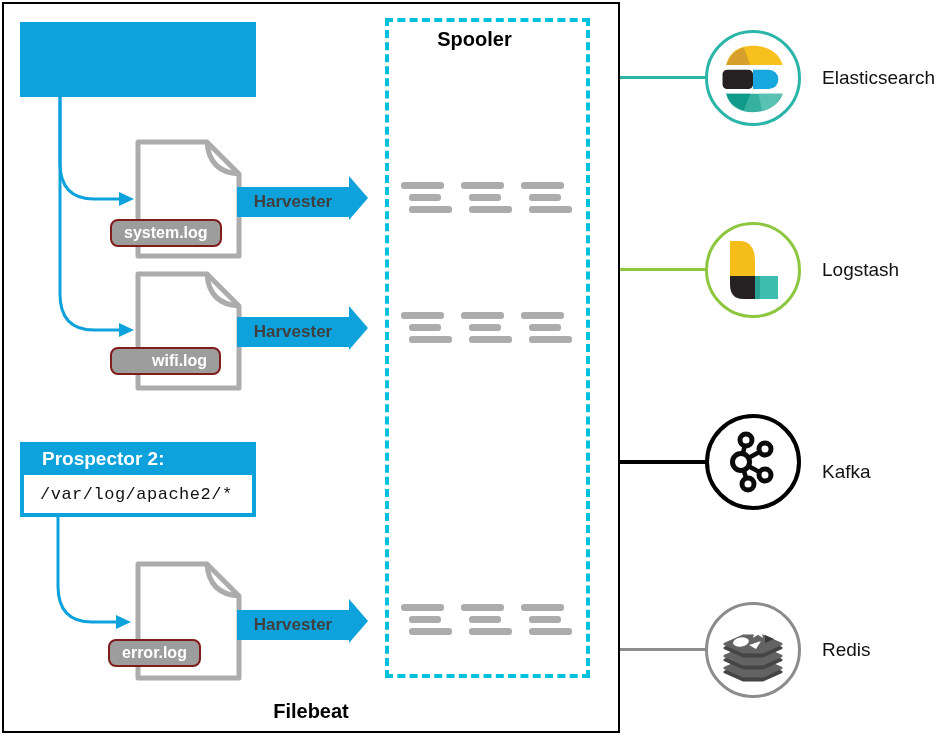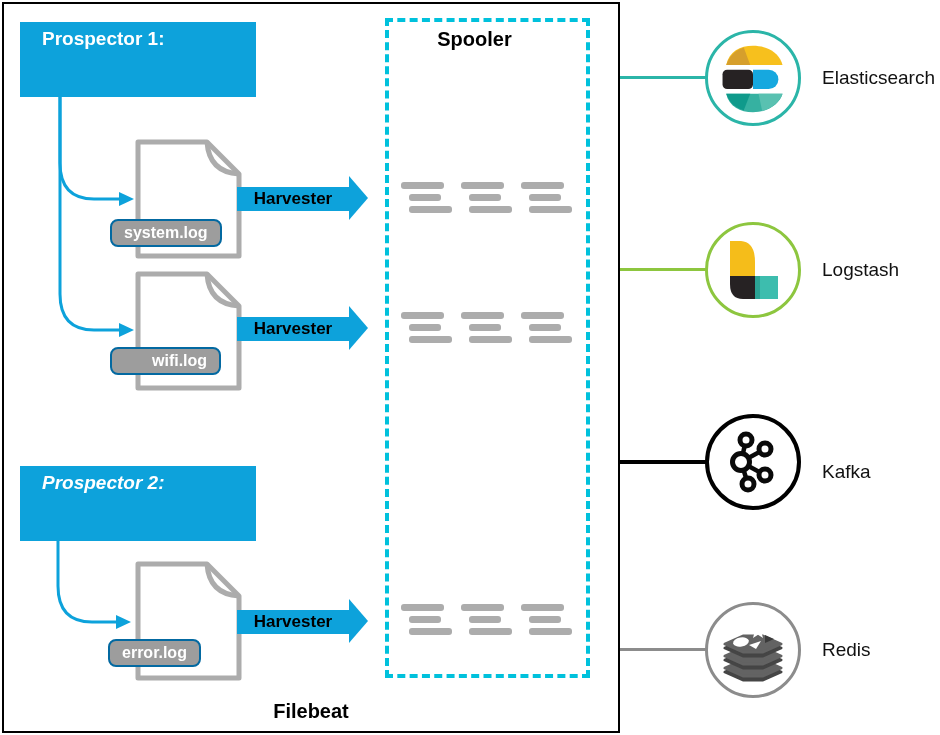--- a/index.html
+++ b/index.html
@@ -11,34 +11,34 @@
   .filebeat-box{left:2px;top:2px;width:614px;height:727px;border:2px solid #000;}
 
   
   .prospector{left:20px;width:228px;height:71px;background:#0DA2DB;
               padding:0 4px 4px;}
   .prospector .hd{height:33px;line-height:34px;color:#fff;font-weight:bold;
                   font-size:19px;padding-left:18px;}
   .prospector .bd{background:#fff;height:38px;display:flex;align-items:center;
                   padding-left:16px;font-family:"Liberation Mono",monospace;
                   font-size:17px;color:#111;letter-spacing:.5px;}
-  .p1{top:22px;} .p2{top:466px;font-style:italic;}
+  .p1{top:22px;} .p2{top:442px;}
 
   
   .doc{width:108px;height:121px;left:135px;}
   .d1{top:139px;} .d2{top:271px;} .d3{top:561px;}
 
   
-  .file-label{background:#9D9D9D;border:2px solid #0369a1;border-radius:8px;
+  .file-label{background:#9D9D9D;border:2px solid #7f1d1d;border-radius:8px;
               color:#fff;font-weight:bold;font-size:16px;padding:3px 12px;
               white-space:nowrap;}
   .fl1{left:110px;top:219px;} .fl2{left:110px;top:347px;padding-left:40px;} .fl3{left:108px;top:639px;}
 
   
-  .harvester{left:237px;width:112px;height:24px;background:#0DA2DB;color:#000000;
+  .harvester{left:237px;width:112px;height:30px;background:#0DA2DB;color:#404040;
              font-weight:bold;font-size:17px;display:flex;align-items:center;
              justify-content:center;}
   .harvester::after{content:"";position:absolute;left:112px;top:-11px;
              border-top:22.5px solid transparent;border-bottom:22.5px solid transparent;
              border-left:19px solid #0DA2DB;}
   .h1{top:187px;} .h2{top:317px;} .h3{top:610px;}
 
   
   .spooler{left:385px;top:18px;width:197px;height:652px;border:4px dashed #00C1DC;}
   .spooler-title{left:372px;top:28px;width:205px;text-align:center;
@@ -82,25 +82,25 @@
     <path d="M58,517 V586 Q58,622 92,622 H117"></path>
   </g>
   <g fill="#0DA2DB" stroke="none">
     <polygon points="119,192 134,199 119,206"></polygon>
     <polygon points="119,323 134,330 119,337"></polygon>
     <polygon points="116,615 131,622 116,629"></polygon>
   </g>
 </svg>
 
 <div class="abs prospector p1">
-  <div class="hd">Prospector 1:</div>
 </div>
 
 <div class="abs prospector p2">
   <div class="hd">Prospector 2:</div>
+  <div class="bd">/var/log/apache2/*</div>
 </div>
 
 <svg class="abs doc d1" viewBox="0 0 108 121">
   <path d="M3,3 H72 L104,35 V117 H3 Z" fill="#fff" stroke="#ACACAC" stroke-width="5" stroke-linejoin="round"></path>
   <path d="M72,3 Q74,33 104,35" fill="none" stroke="#ACACAC" stroke-width="5"></path>
 </svg>
 <svg class="abs doc d2" viewBox="0 0 108 121">
   <path d="M3,3 H72 L104,35 V117 H3 Z" fill="#fff" stroke="#ACACAC" stroke-width="5" stroke-linejoin="round"></path>
   <path d="M72,3 Q74,33 104,35" fill="none" stroke="#ACACAC" stroke-width="5"></path>
 </svg>

